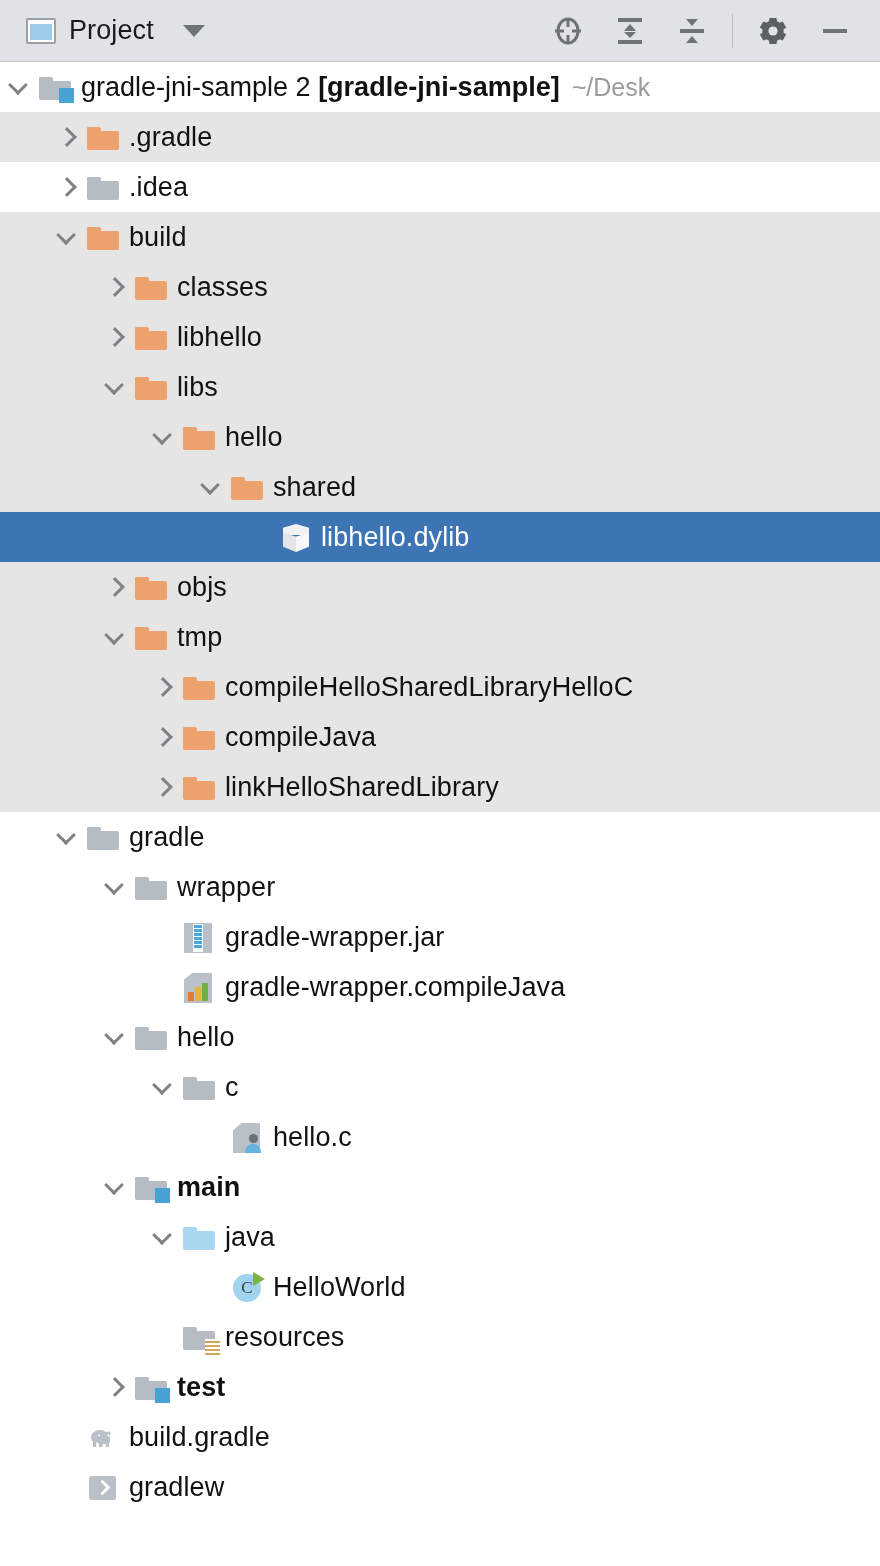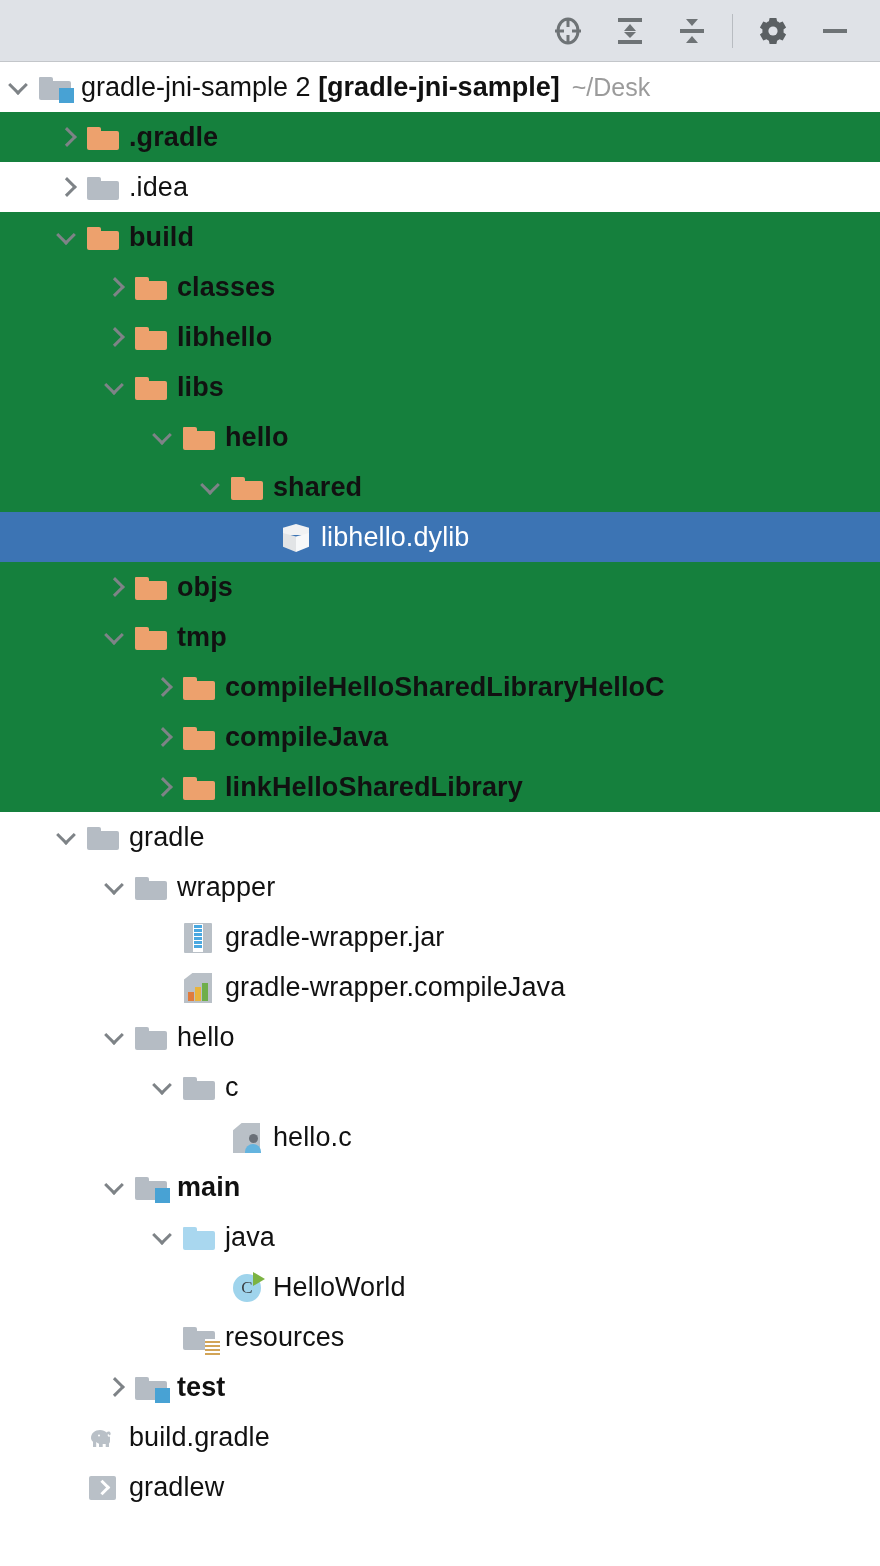--- a/index.html
+++ b/index.html
@@ -74,21 +74,21 @@
     background: #ffffff;
   }
   .row {
     position: relative;
     height: 50px;
     display: flex;
     align-items: center;
     white-space: nowrap;
     cursor: default;
   }
-  .row.excluded { background: #15803d; font-weight: bold; }
+  .row.excluded { background: #e5e5e5; }
   .row.selected { background: #3c74b4; }
   .row.selected .label { color: #ffffff; }
 
   .twisty {
     width: 22px; height: 22px;
     flex: 0 0 22px;
     position: relative;
     cursor: pointer;
   }
   .twisty.none { cursor: default; }
@@ -253,20 +253,25 @@
     width: 8px; height: 8px;
     border-right: 3px solid #ffffff;
     border-bottom: 3px solid #ffffff;
     transform: rotate(-45deg);
   }
 </style>
 </head>
 <body>
 
 <div id="toolbar">
+  <div id="tool-title-group">
+    <span class="proj-icon"></span>
+    <span id="tool-title">Project</span>
+    <span class="caret-down"></span>
+  </div>
 
   <div id="tool-actions">
     <div class="tbtn">
       <svg width="34" height="34" viewBox="0 0 34 34">
         <ellipse cx="17" cy="17" rx="10" ry="12" fill="none" stroke="#6e7376" stroke-width="3"></ellipse>
         <line x1="17" y1="6" x2="17" y2="13" stroke="#6e7376" stroke-width="3"></line>
         <line x1="17" y1="21" x2="17" y2="28" stroke="#6e7376" stroke-width="3"></line>
         <line x1="4" y1="17" x2="13" y2="17" stroke="#6e7376" stroke-width="3"></line>
         <line x1="21" y1="17" x2="30" y2="17" stroke="#6e7376" stroke-width="3"></line>
       </svg>

